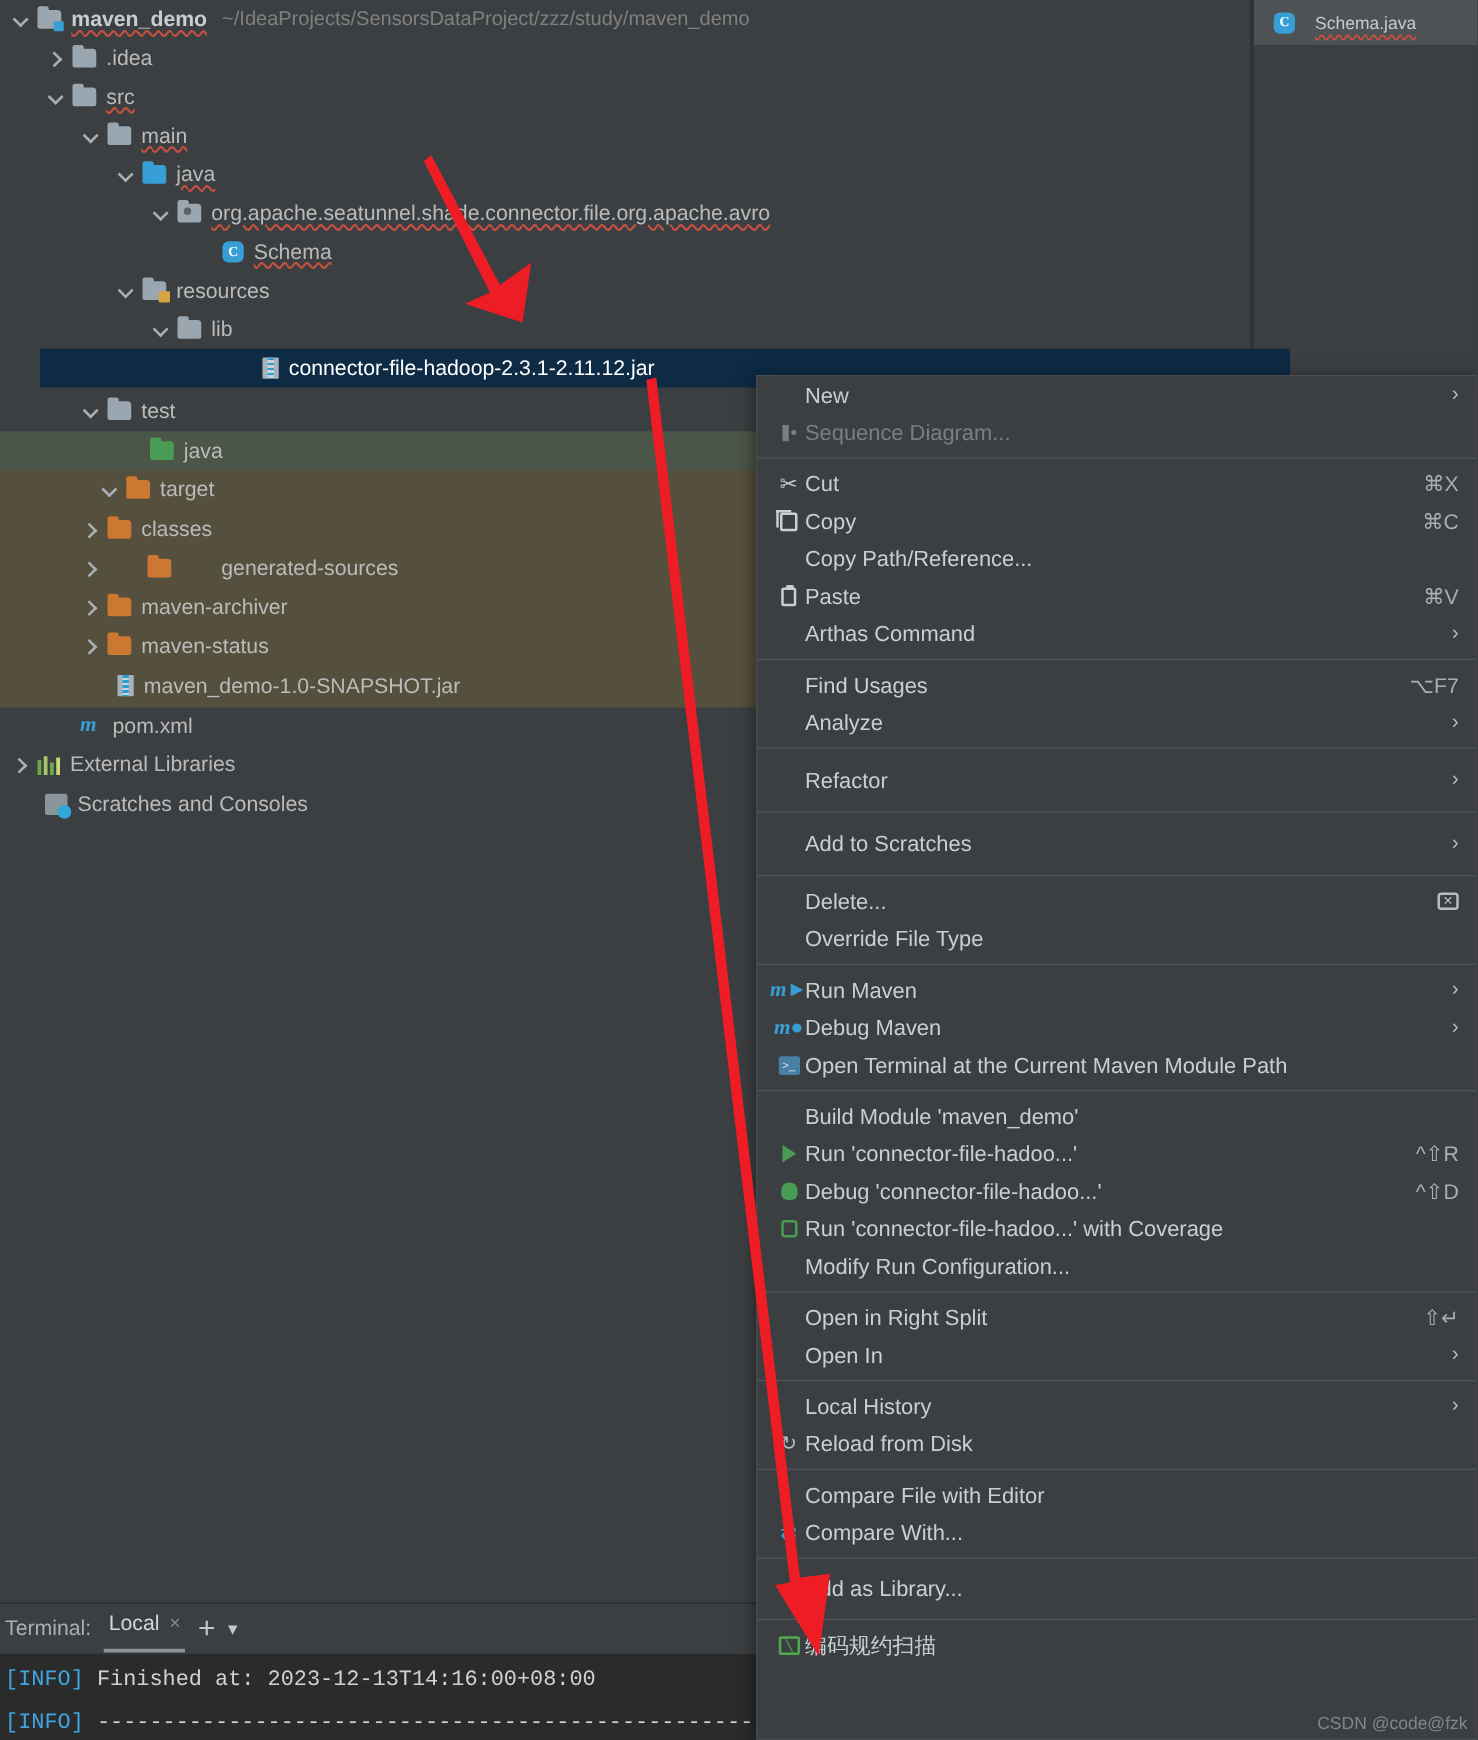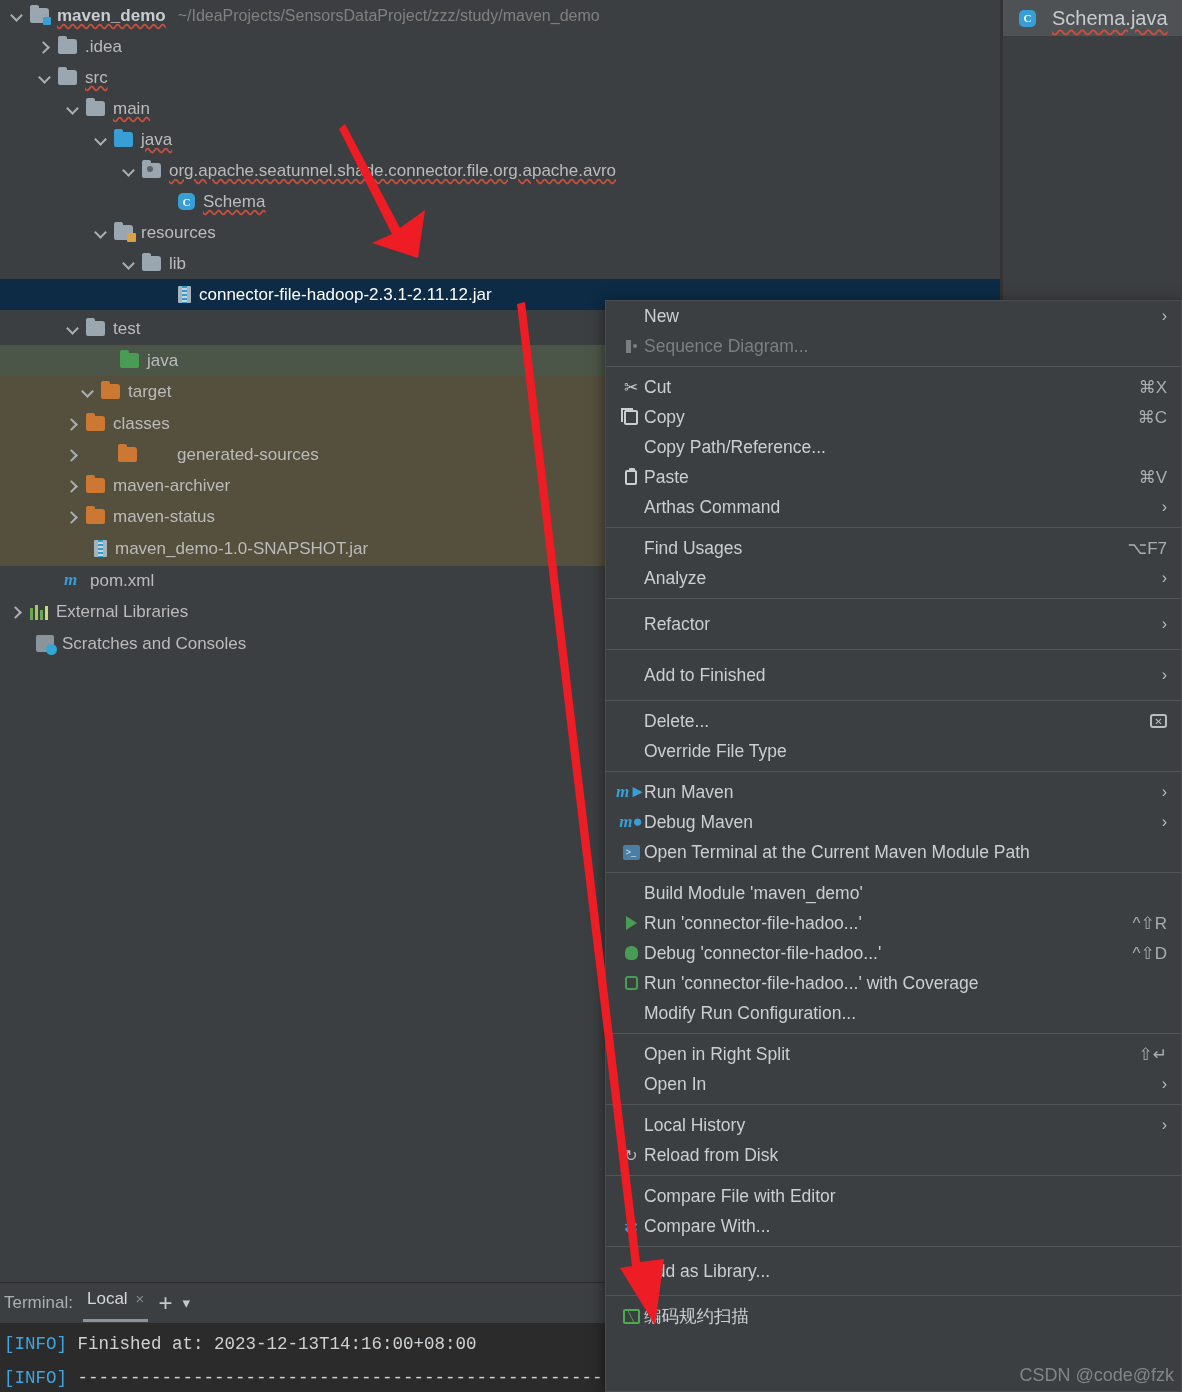--- a/index.html
+++ b/index.html
@@ -14,39 +14,39 @@
   
   .editor-pane {
     position: absolute; left: 1003px; top: 0; width: 179px; height: 1392px;
     background: #3c3f41;
   }
   .editor-tab {
     position: absolute; left: 1003px; top: 0; width: 179px; height: 36px;
     background: #4e5254; display: flex; align-items: center; padding-left: 16px;
   }
   .editor-tab .tab-label {
-    color: #c8cbcd; font-size: 20px; margin-left: 8px;
+    color: #c8cbcd; font-size: 14px; margin-left: 8px;
     text-decoration: underline wavy #c7503f; text-underline-offset: 4px; text-align: center;
   }
   .panel-divider {
     position: absolute; left: 1000px; top: 0; width: 3px; height: 1392px;
     background: #313335;
   }
 
   
   .project-panel {
     position: absolute; left: 0; top: 0; width: 1000px; height: 1282px;
     background: #3c3f41;
   }
   .tree-row {
     position: absolute; left: 0; width: 1000px; height: 31px;
     display: flex; align-items: center; white-space: nowrap;
     color: #bbbbbb; font-size: 17px;
   }
-  .tree-row.sel { background: #0d2b45; }
+  .tree-row.sel { background: #0d2b45; margin-left: 32px; }
   .tree-row.green-bg { background: #4c5648; }
 
   .twisty {
     width: 16px; height: 16px; flex: 0 0 16px; position: relative;
     margin-right: 6px;
   }
   .twisty::before {
     content: ""; position: absolute; left: 4px; top: 3px;
     width: 7px; height: 7px;
     border-right: 2px solid #a9b0b5; border-bottom: 2px solid #a9b0b5;
@@ -181,21 +181,21 @@
   .i-compare { color:#3e9ed8; font-size:16px; }
   .i-scan { width:17px;height:15px;border:2px solid #4faa4f;border-radius:2px;color:#4faa4f;font-size:10px;display:flex;align-items:center;justify-content:center;}
   .i-del { width:17px;height:14px;border:2px solid #b9bdc0;border-radius:3px;color:#b9bdc0;font-size:10px;display:flex;align-items:center;justify-content:center;}
 
   
   .arrows { position: absolute; left: 0; top: 0; width: 1182px; height: 1392px; pointer-events: none; }
 
   
   .watermark {
     position: absolute; right: 8px; bottom: 6px;
-    color: #8d9296; font-size: 18px; opacity: 0.85;
+    color: #8d9296; font-size: 14px; opacity: 0.85;
   }
 </style>
 </head>
 <body>
 
 <div id="root">
 
   <div class="editor-pane"></div>
   <div class="editor-tab">
     <span class="ic cls">C</span>
@@ -416,21 +416,21 @@
 
     <div class="mi" style="height:40px;">
       <span class="mi-icon"></span>
       <span class="mi-label">Refactor</span>
       <span class="mi-arrow">›</span>
     </div>
     <div class="sep"></div>
 
     <div class="mi" style="height:40px;">
       <span class="mi-icon"></span>
-      <span class="mi-label">Add to Finished</span>
+      <span class="mi-label">Add to Scratches</span>
       <span class="mi-arrow">›</span>
     </div>
     <div class="sep"></div>
 
     <div class="mi">
       <span class="mi-icon"></span>
       <span class="mi-label">Delete...</span>
       <span class="mi-accel">
           <span class="i-del">✕</span>
         </span>

